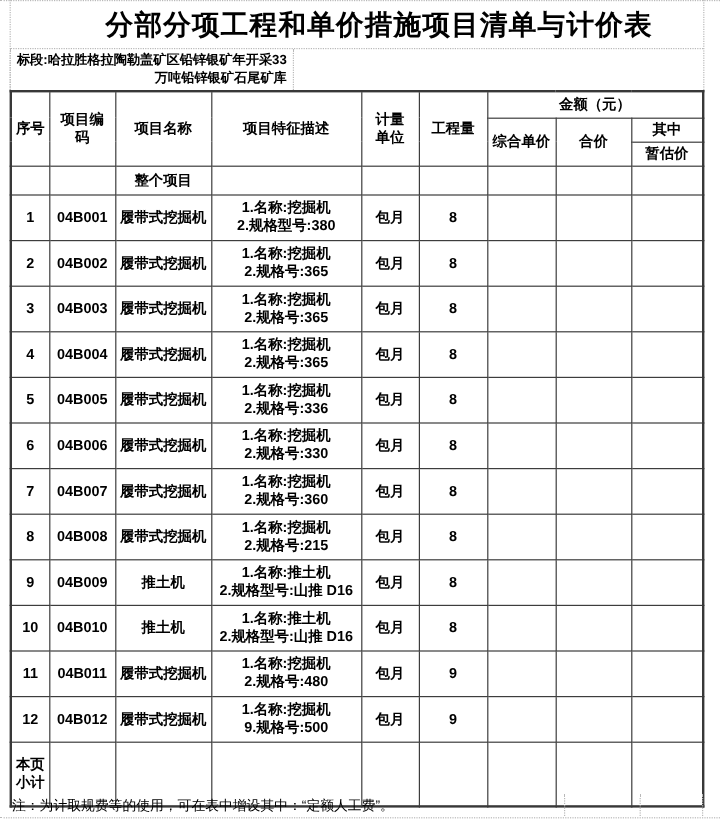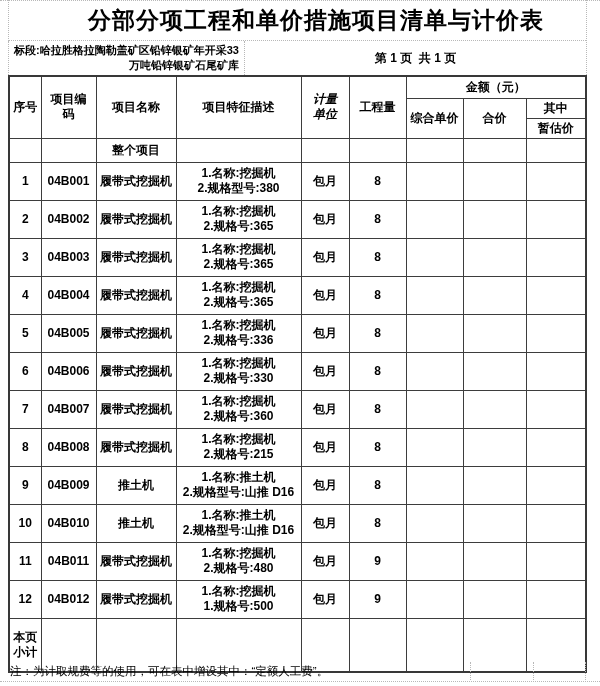--- a/index.html
+++ b/index.html
@@ -38,41 +38,40 @@
     border:2px solid #383838;
   }
   table.main td {
     border:1px solid #3d3d3d; padding:0; overflow:hidden;
     font-size:12px; font-weight:bold; text-align:center; vertical-align:middle;
     line-height:15px;
   }
   td.desc { text-align:left; padding:2px 2px 2px 5px; font-size:11px; line-height:16px; }
   .hdr-wrap { display:inline-block; }
   .w-code { width:40px; }
-  .w-unit { width:26px;font-style:italic; }
+  .w-unit { width:26px; }
   td.subtotal { text-align:left; padding-left:3px; line-height:16px; }
 
   .note {
     position:absolute; left:10px; top:664px; width:560px;
     font-size:11.5px; font-weight:normal;
   }
 </style>
 </head>
 <body>
 
 <div class="dotted-h" style="left:0; top:0; width:600px;"></div>
 <div class="dotted-v" style="left:8px; top:0; height:75px;"></div>
 <div class="dotted-v" style="left:586px; top:0; height:75px;"></div>
 <div class="dotted-h" style="left:8px; top:40px; width:578px;"></div>
 
 <div class="title">分部分项工程和单价措施项目清单与计价表</div>
 
 <div class="infoband">
   <div class="info-section">标段:哈拉胜格拉陶勒盖矿区铅锌银矿年开采33万吨铅锌银矿石尾矿库</div>
-  <div class="info-page">第 1 页  共 1 页</div>
 </div>
 
 <table class="main">
   <colgroup>
     <col style="width:32px">
       <col style="width:55px">
       <col style="width:80px">
     <col style="width:125px">
       <col style="width:48px">
       <col style="width:57px">
@@ -264,21 +263,21 @@
     <td></td>
     <td></td>
     <td></td>
   </tr>
   <tr style="height:38px">
     <td>12</td>
     <td>04B012</td>
     <td>履带式挖掘机</td>
     <td class="desc">
       <div>1.名称:挖掘机</div>
-      <div>1.规格号:500</div>
+      <div>9.规格号:500</div>
     </td>
     <td>包月</td>
     <td>9</td>
     <td></td>
     <td></td>
     <td></td>
   </tr>
 
   <tr style="height:54px">
     <td class="subtotal">本页小计</td>

